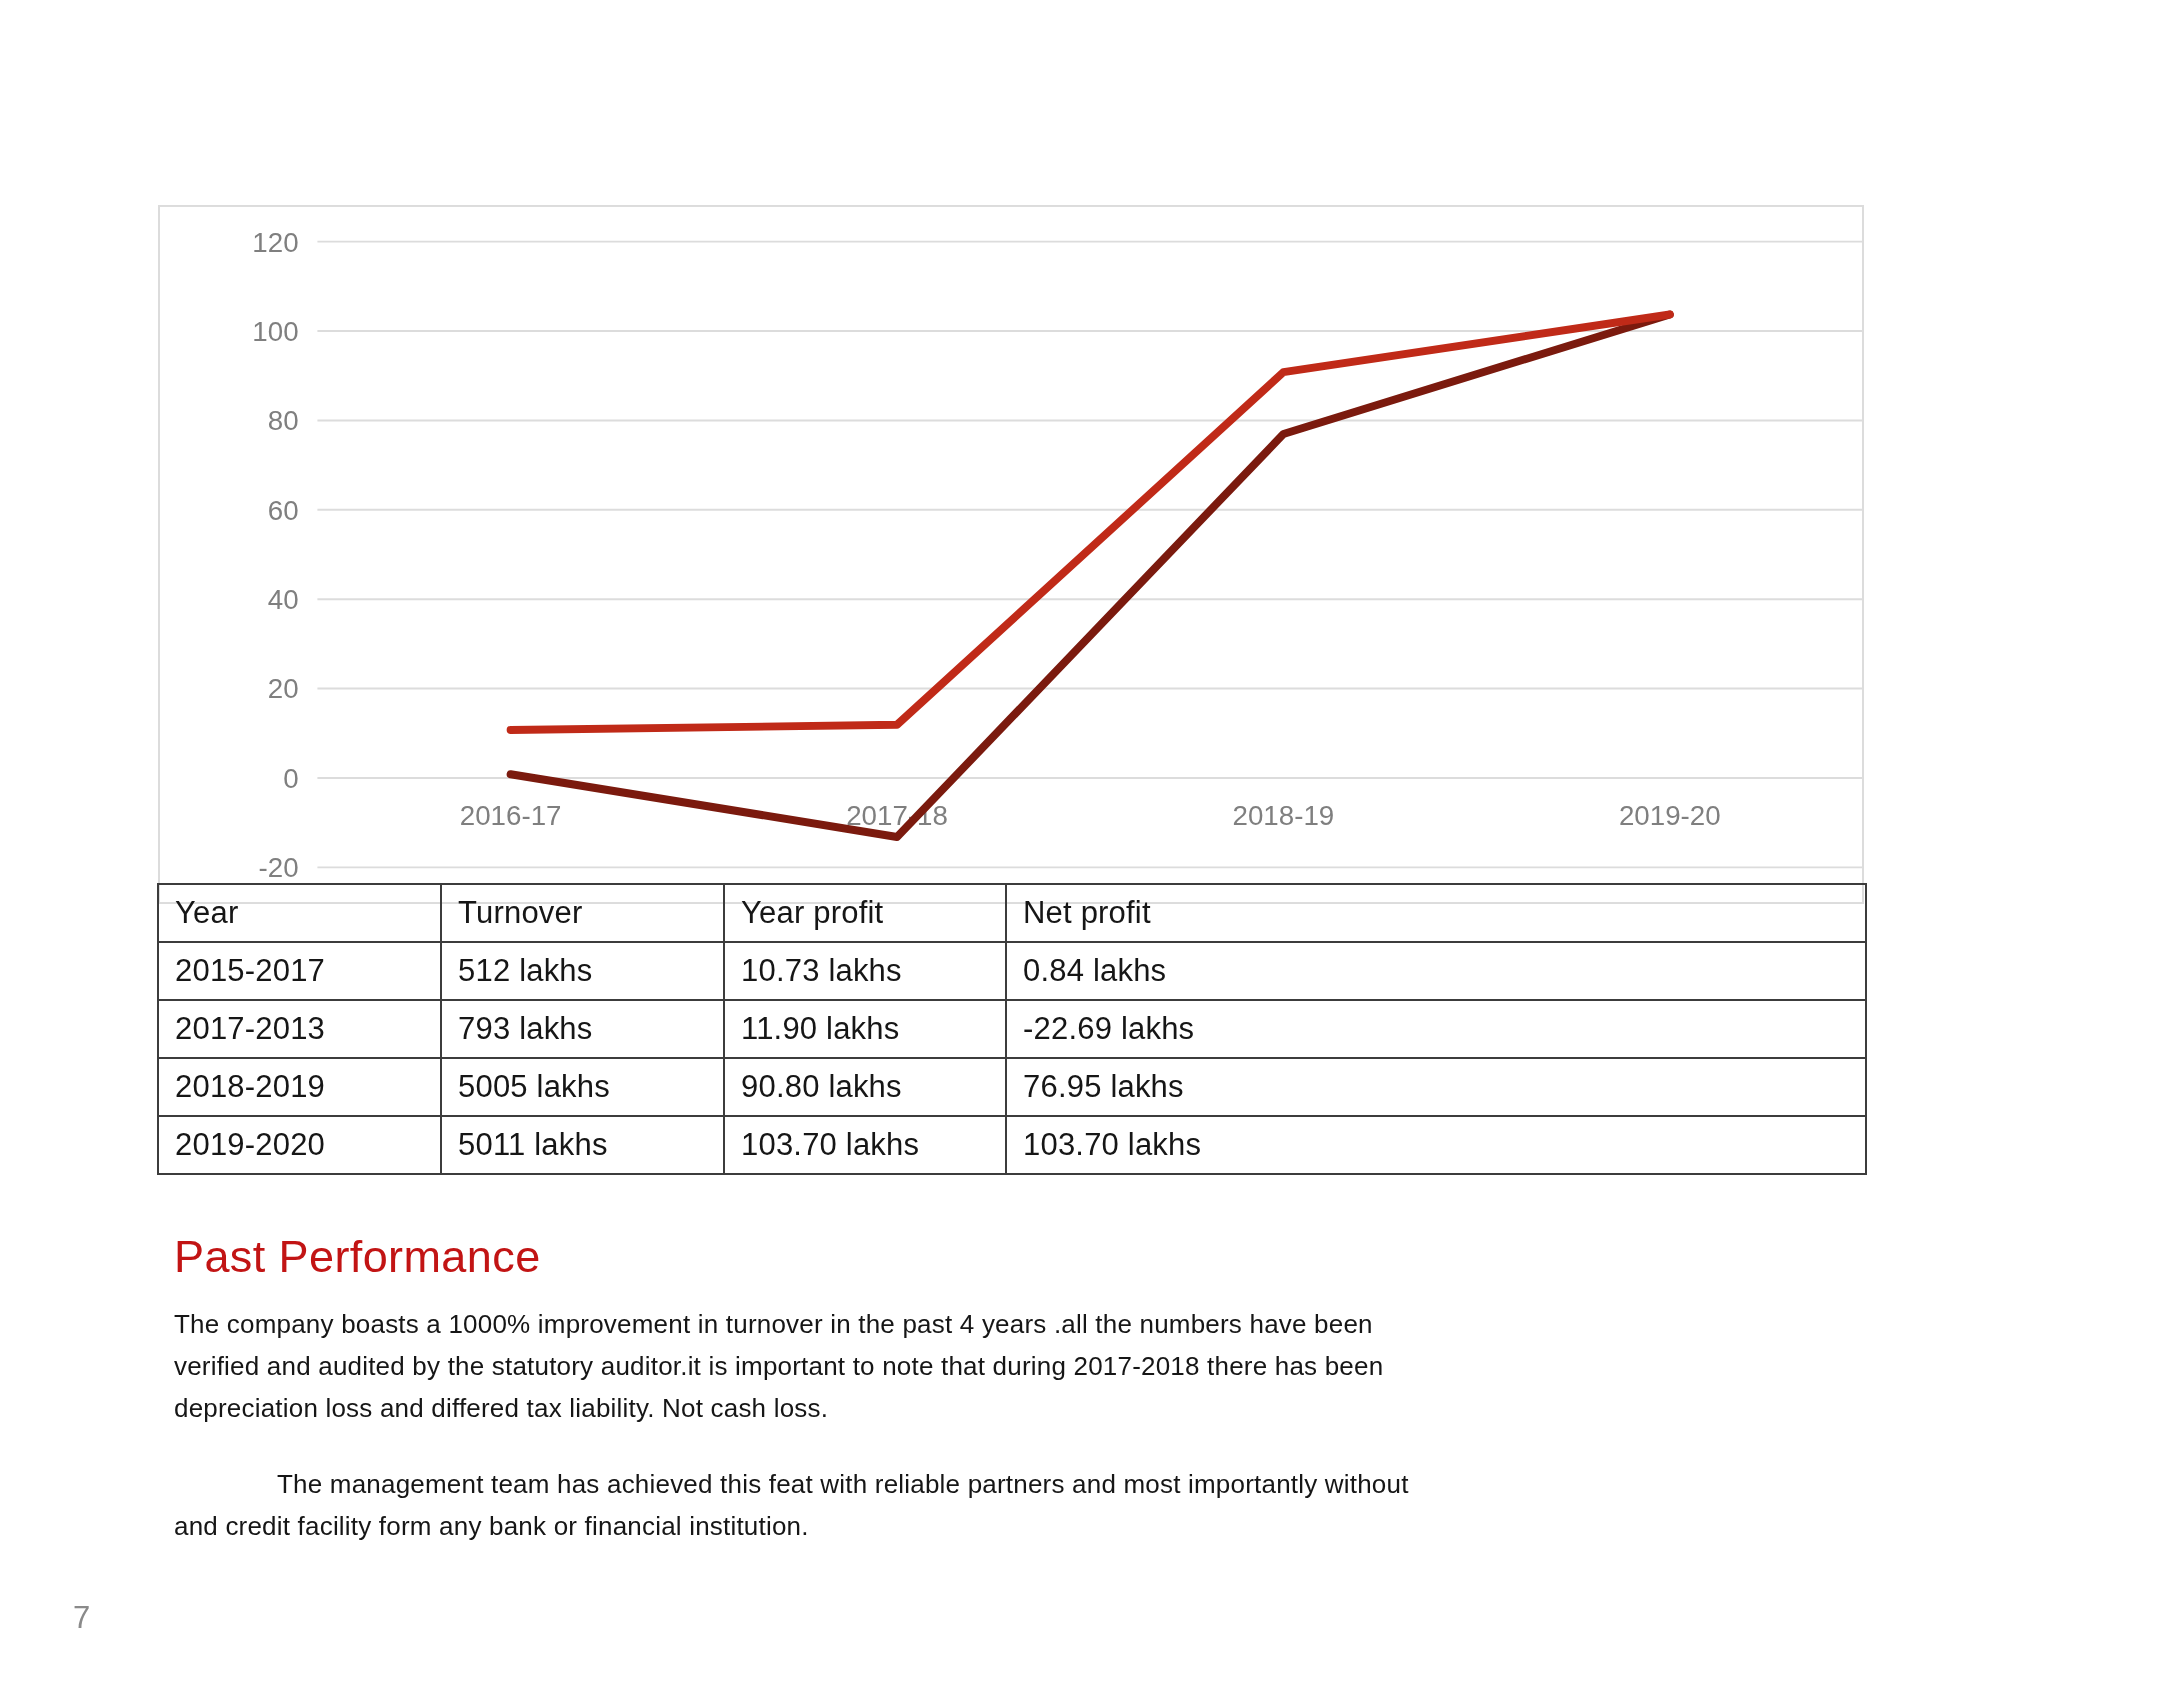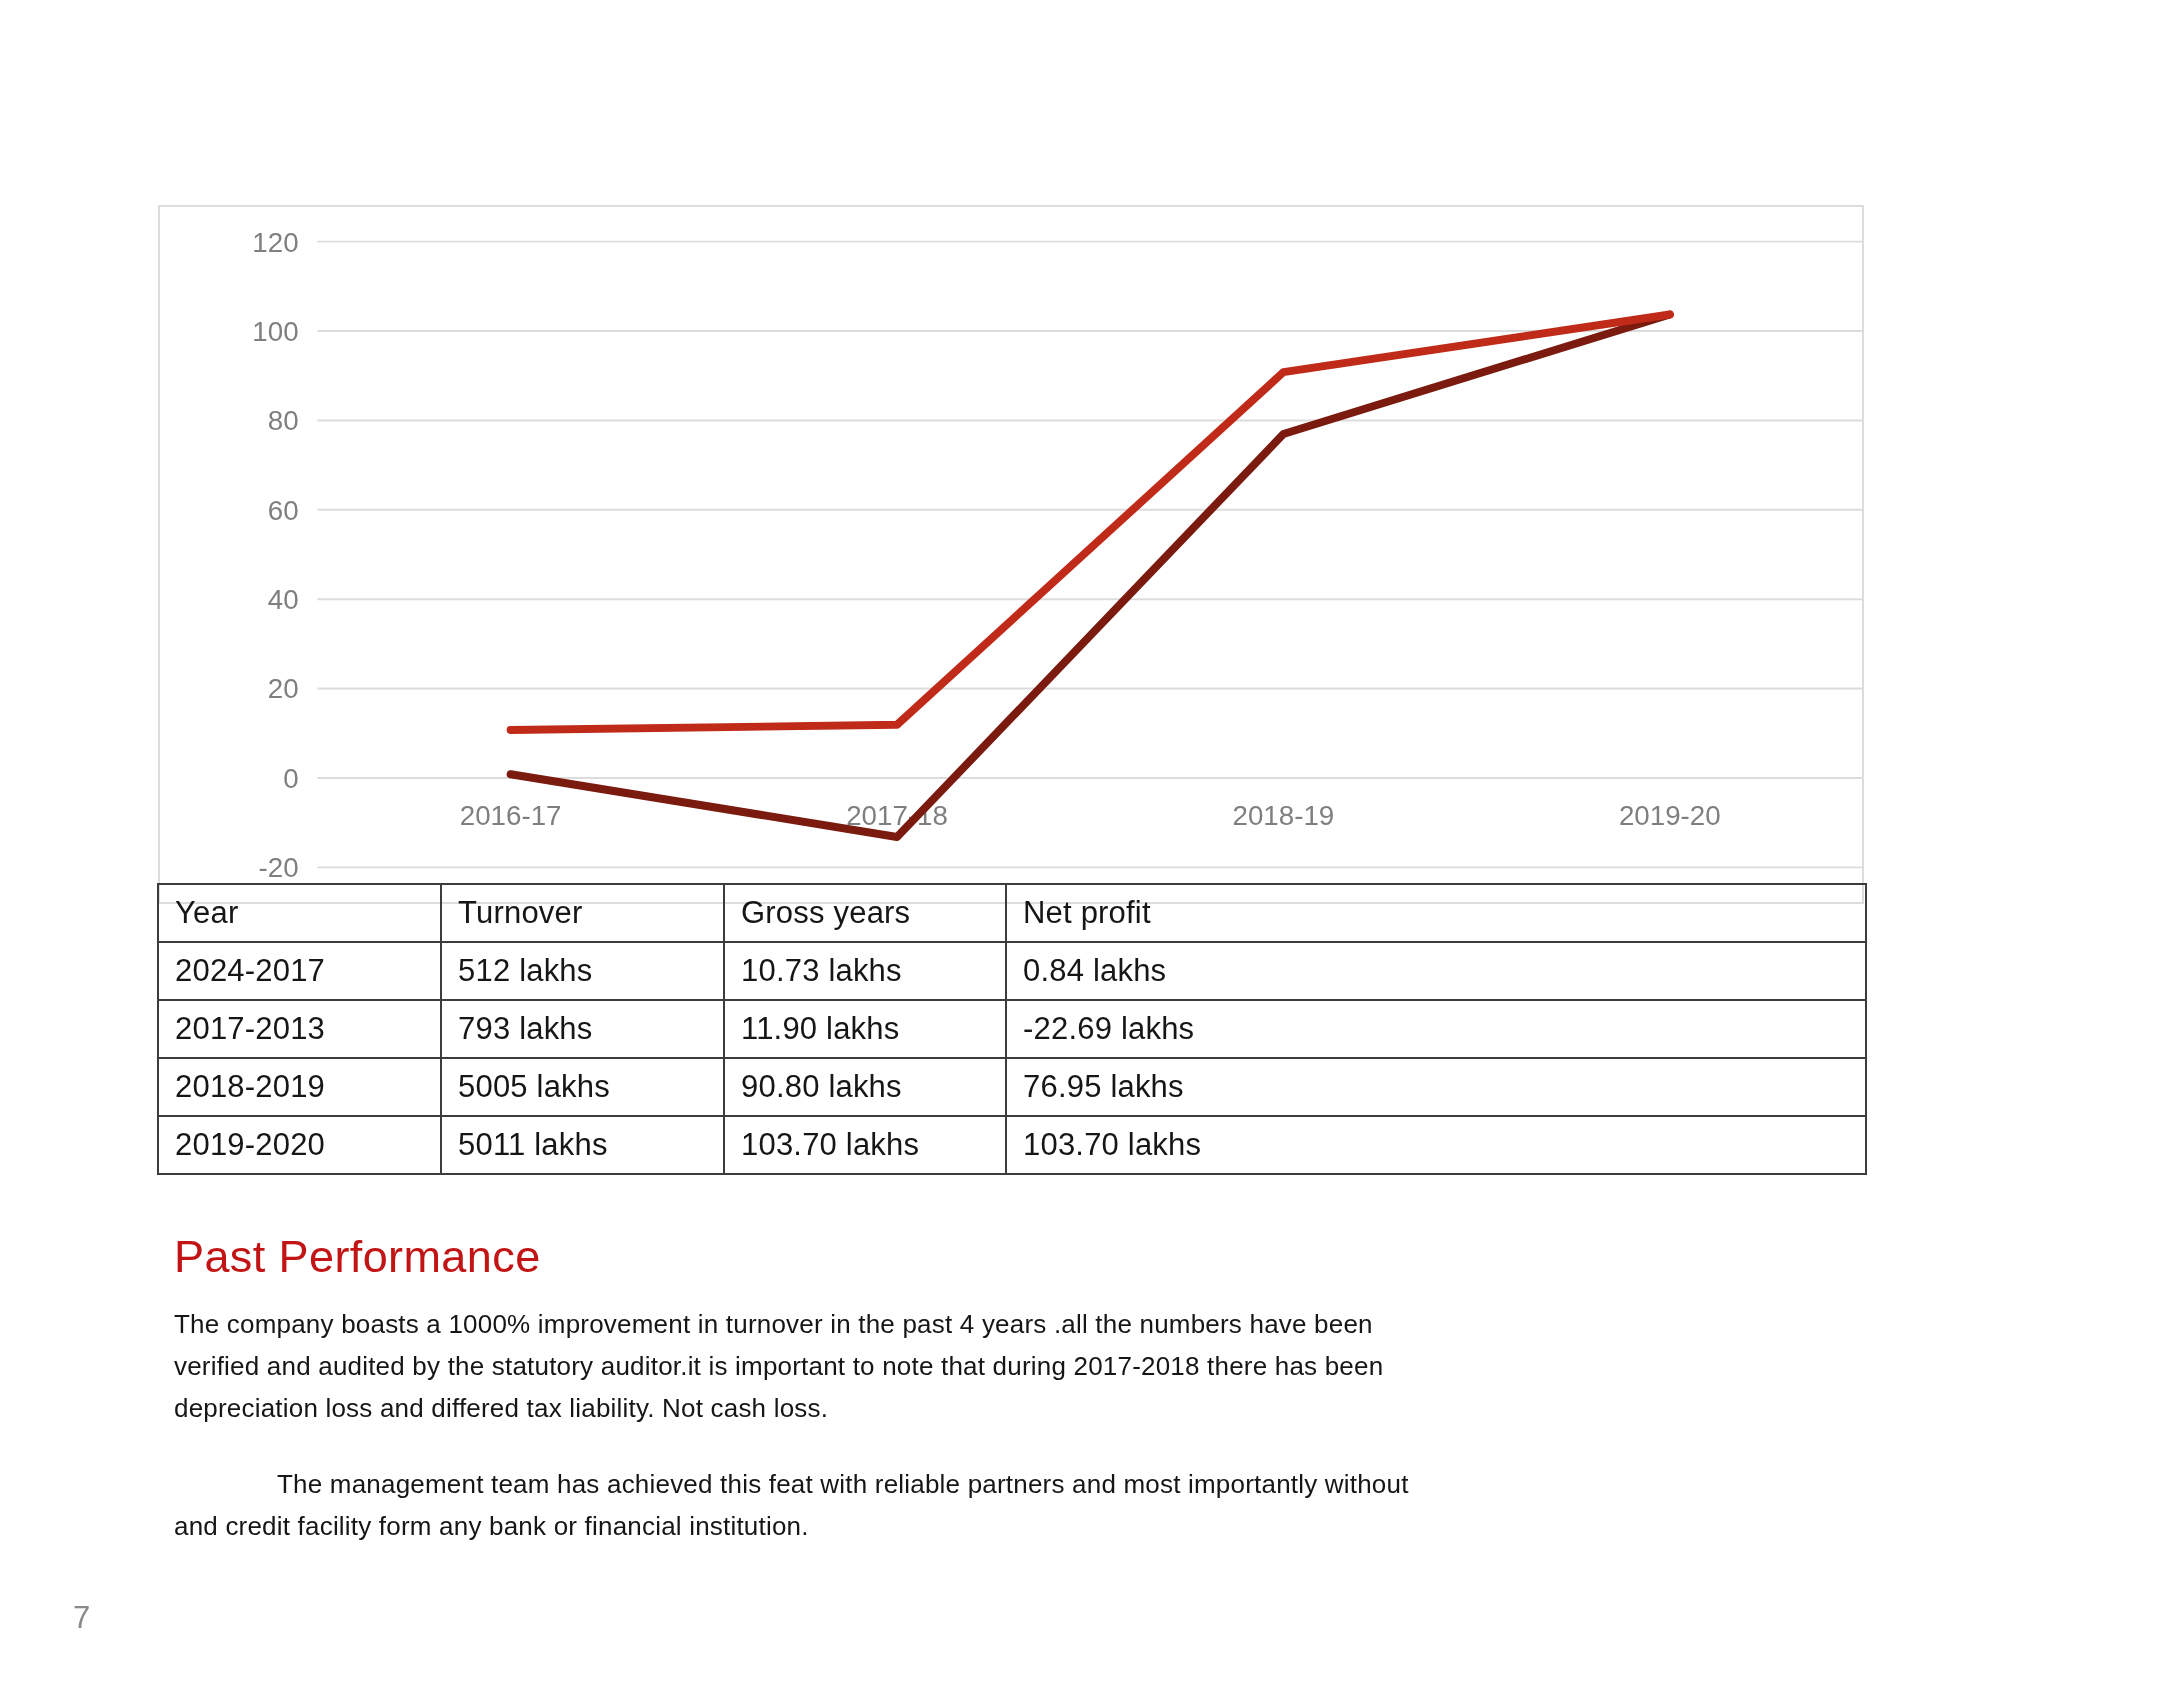--- a/index.html
+++ b/index.html
@@ -79,27 +79,27 @@
     <colgroup>
       <col style="width:283px">
         <col style="width:283px">
         <col style="width:282px">
         <col style="width:860px">
     </colgroup>
     <thead>
         <tr id="table-head-row">
           <th>Year</th>
           <th>Turnover</th>
-          <th>Gross years</th>
+          <th>Year profit</th>
           <th>Net profit</th>
         </tr>
       </thead>
     <tbody id="table-body">
         <tr>
-          <td>2024-2017</td>
+          <td>2015-2017</td>
           <td>512 lakhs</td>
           <td>10.73 lakhs</td>
           <td>0.84 lakhs</td>
         </tr>
         <tr>
           <td>2017-2013</td>
           <td>793 lakhs</td>
           <td>11.90 lakhs</td>
           <td>-22.69 lakhs</td>
         </tr>

